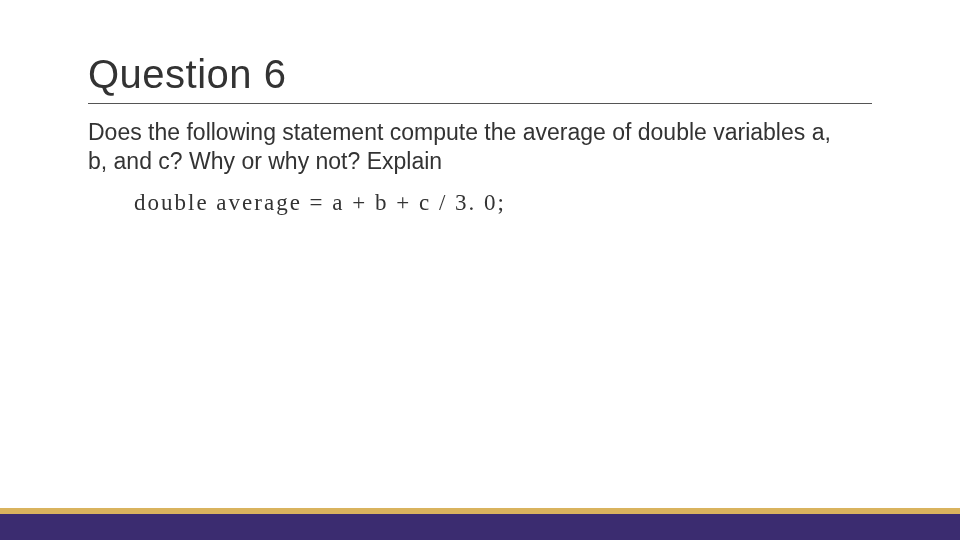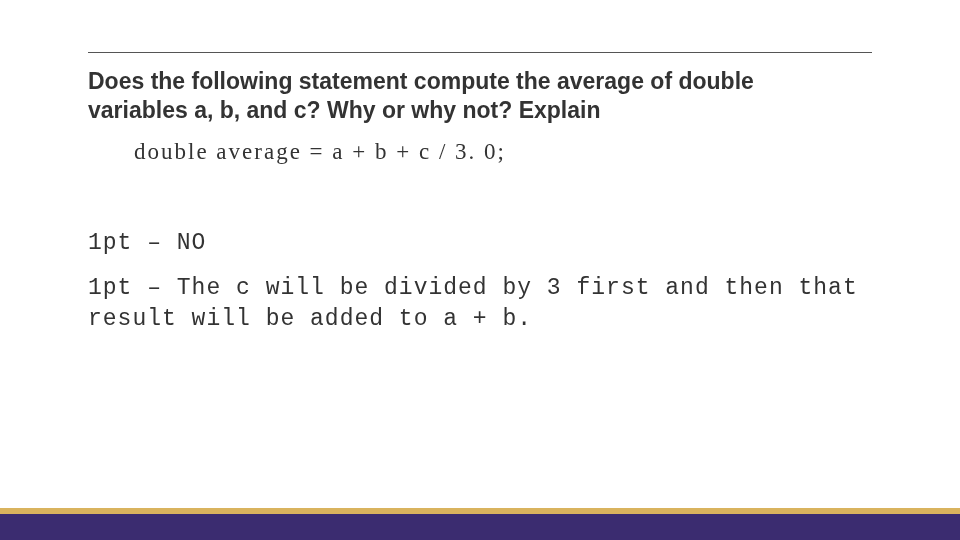--- a/index.html
+++ b/index.html
@@ -1,37 +1,34 @@
 <!DOCTYPE html>
 <html><head>
 <meta charset="utf-8">
 <style>
   html,body{margin:0;padding:0;width:960px;height:540px;background:#fff;font-family:"Segoe UI","Calibri Light","Helvetica Neue",Arial,sans-serif;color:#333;overflow:hidden}
   .slide{position:relative;width:960px;height:540px;box-sizing:border-box}
   .content{padding:52px 88px 0 88px}
   .title{font-size:40px;font-weight:300;color:#333;letter-spacing:0.5px;margin:0 0 6px 0}
   .title-rule{border:none;border-top:1.5px solid #555;margin:0 0 14px 0}
-  .prompt{font-size:23px;font-weight:700;color:#333;line-height:1.25;margin:0 0 12px 0;max-width:760px}
+  .prompt{font-size:23px;font-weight:400;color:#333;line-height:1.25;margin:0 0 12px 0;max-width:760px}
   .codeblock{font-family:Liberation Serif, serif;font-size:23px;letter-spacing:2px;color:#333;margin:0 0 0 46px;line-height:1.3}
   .answers{margin-top:62px}
   .ans{font-family:"Courier New",Consolas,monospace;font-size:23px;letter-spacing:1px;color:#333;margin:0 0 14px 0;line-height:1.35}
   .footer{position:absolute;left:0;right:0;bottom:0}
   .stripe-gold{height:6px;background:#d9b35e}
   .stripe-purple{height:26px;background:#3b2c70}
 </style>
 </head>
 <body>
 
 <div class="slide">
   <div class="content">
+    <h1 class="title">Question 6</h1>
     <hr class="title-rule">
     <p class="prompt">Does the following statement compute the average of double variables a, b, and c? Why or why not?  Explain</p>
     <p class="codeblock">double average = a + b + c / 3. 0;</p>
-    <div class="answers">
-      <p class="ans">1pt – NO</p>
-      <p class="ans">1pt – The c will be divided by 3 first and then that result will be added to a + b.</p>
-    </div>
   </div>
   <div class="footer">
     <div class="stripe-gold"></div>
     <div class="stripe-purple"></div>
   </div>
 </div>
 
 </body></html>

